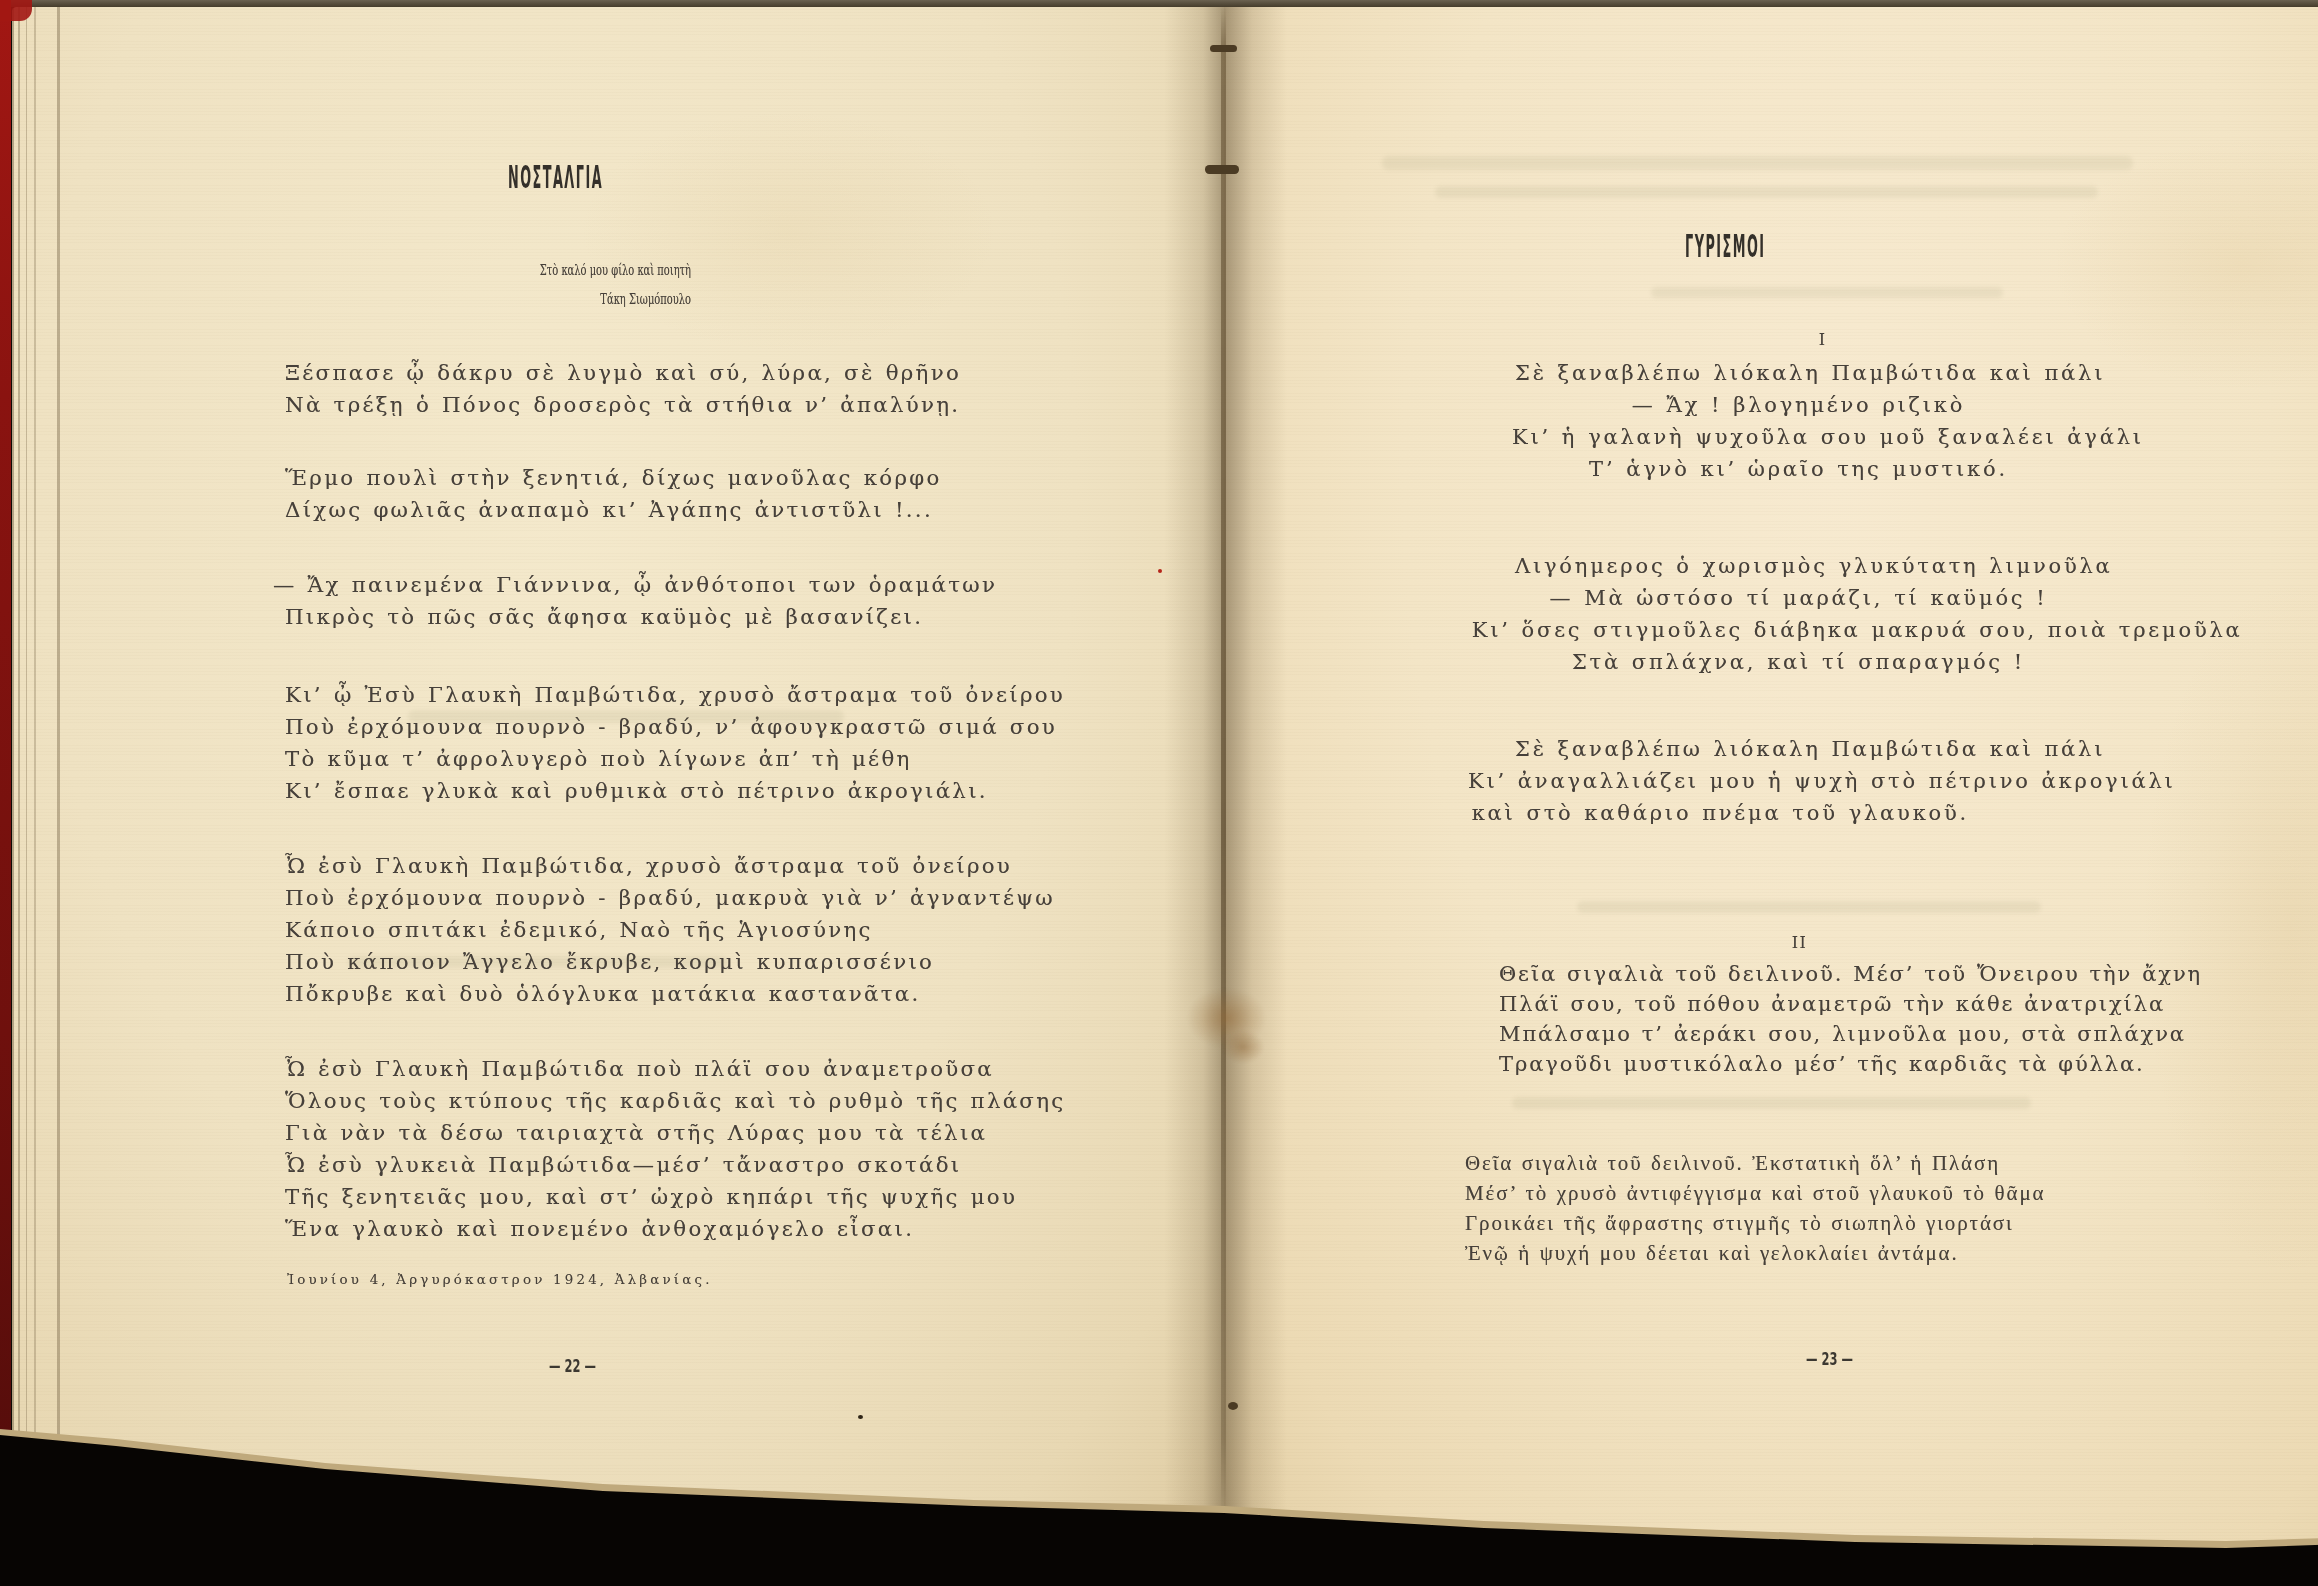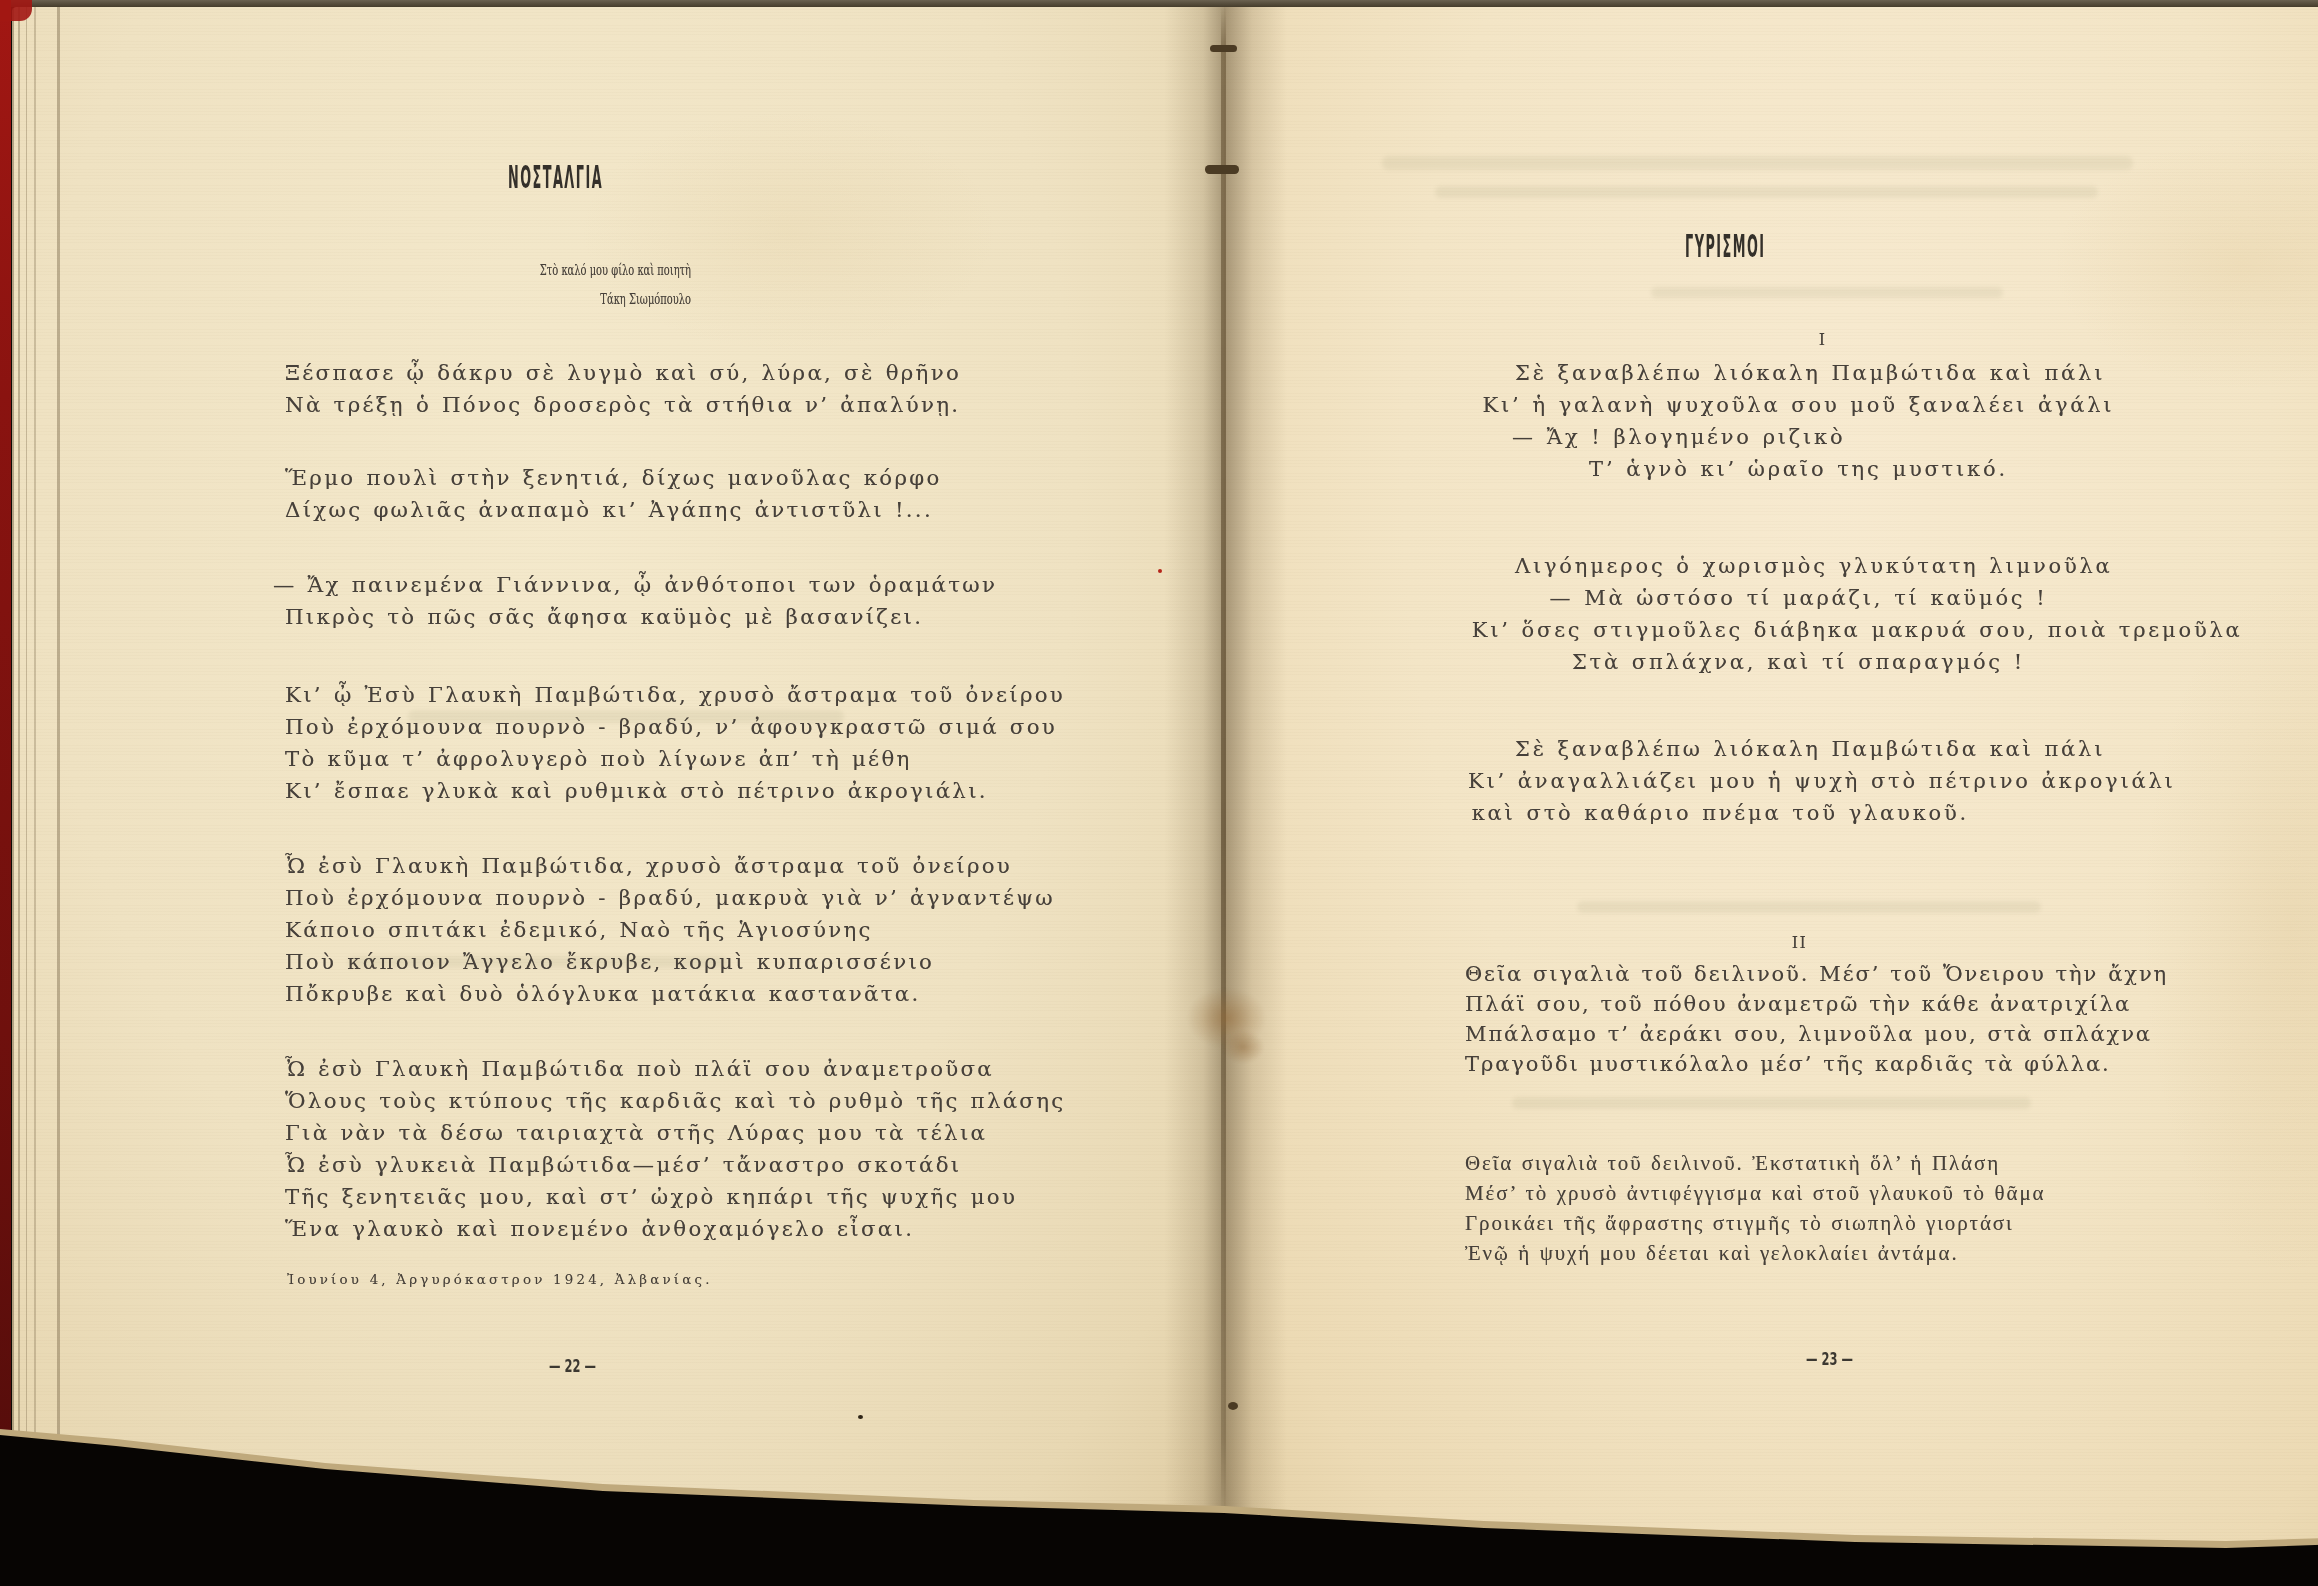--- a/index.html
+++ b/index.html
@@ -96,21 +96,21 @@
   .poem-r1 .stanza:nth-child(1){top:357px;}
   .poem-r1 .stanza:nth-child(2){top:550px;}
   .poem-r1 .stanza:nth-child(3){top:733px;}
   .poem-r1 .stanza .line:nth-child(2),.poem-r1 .stanza .line:nth-child(4){text-align:center;padding-left:0;}
   .poem-r1 .stanza .line:nth-child(1){padding-left:47px;}
   .poem-r1 .stanza:nth-child(1) .line:nth-child(3){padding-left:44px;}
   .poem-r1 .stanza:nth-child(2) .line:nth-child(3),
   .poem-r1 .stanza:nth-child(3) .line:nth-child(3){padding-left:3.7px;}
   .poem-r2{left:1465px;top:0;width:663px;font-size:21px;letter-spacing:1.9px;word-spacing:1.4px;}
   .poem-r2 .line{height:30px;line-height:30px;}
-  .poem-r2 .stanza:nth-child(1){top:959px;}
+  .poem-r2 .stanza:nth-child(1){top:959px;margin-left:34px;}
   .poem-r2 .stanza:nth-child(2){top:1148px;font-family:Liberation Serif, serif;}
 </style>
 </head>
 <body>
 
 <div class="abs page left"></div>
 <div class="abs page right"></div>
 <div class="abs grain"></div>
 <div class="abs top-edge"></div>
 
@@ -177,22 +177,22 @@
     </div>
   </div>
 <div class="abs footnote ink">Ἰουνίου 4, Ἀργυρόκαστρον 1924, Ἀλβανίας.</div>
 <div class="abs page-num" id="pn-left">— 22 —</div>
 
 <div class="abs page-title" id="title-right">ΓΥΡΙΣΜΟΙ</div>
 <div class="abs numeral ink" id="num-1">I</div>
 <div class="abs poem poem-r1 ink">
     <div class="stanza">
       <div class="line">Σὲ ξαναβλέπω λιόκαλη Παμβώτιδα καὶ πάλι</div>
+      <div class="line">— Ἄχ ! βλογημένο ριζικὸ</div>
       <div class="line">Κι’ ἡ γαλανὴ ψυχοῦλα σου μοῦ ξαναλέει ἀγάλι</div>
-      <div class="line">— Ἄχ ! βλογημένο ριζικὸ</div>
       <div class="line">Τ’ ἁγνὸ κι’ ὡραῖο της μυστικό.</div>
     </div>
     <div class="stanza">
       <div class="line">Λιγόημερος ὁ χωρισμὸς γλυκύτατη λιμνοῦλα</div>
       <div class="line">— Μὰ ὡστόσο τί μαράζι, τί καϋμός !</div>
       <div class="line">Κι’ ὅσες στιγμοῦλες διάβηκα μακρυά σου, ποιὰ τρεμοῦλα</div>
       <div class="line">Στὰ σπλάχνα, καὶ τί σπαραγμός !</div>
     </div>
     <div class="stanza">
       <div class="line">Σὲ ξαναβλέπω λιόκαλη Παμβώτιδα καὶ πάλι</div>

